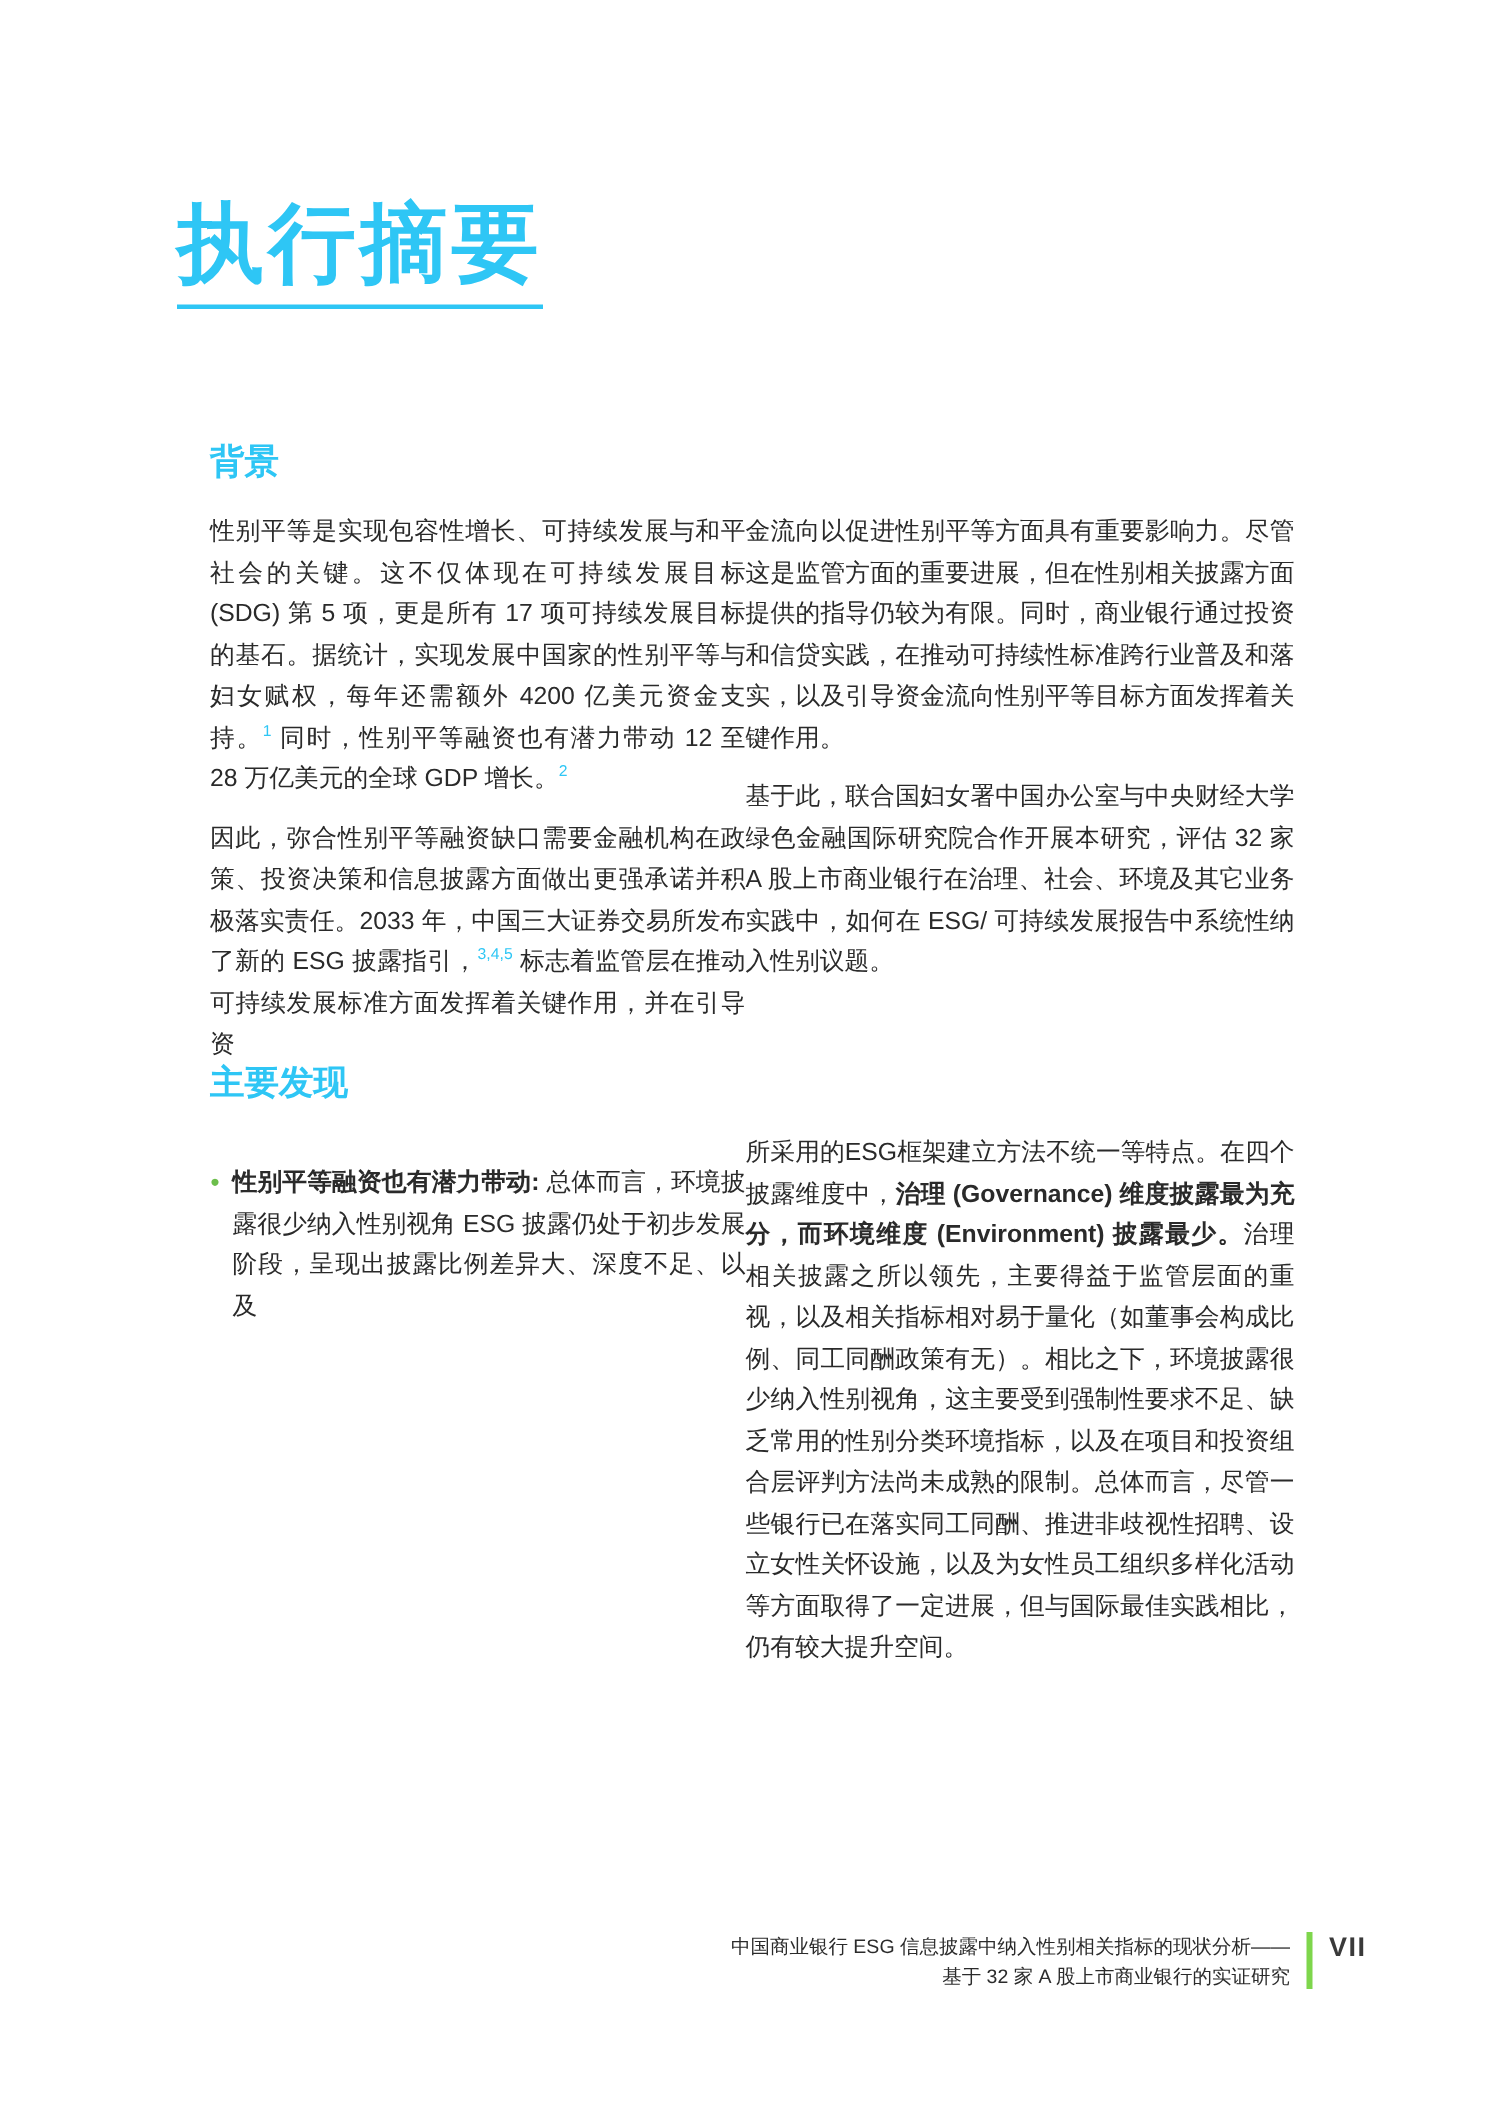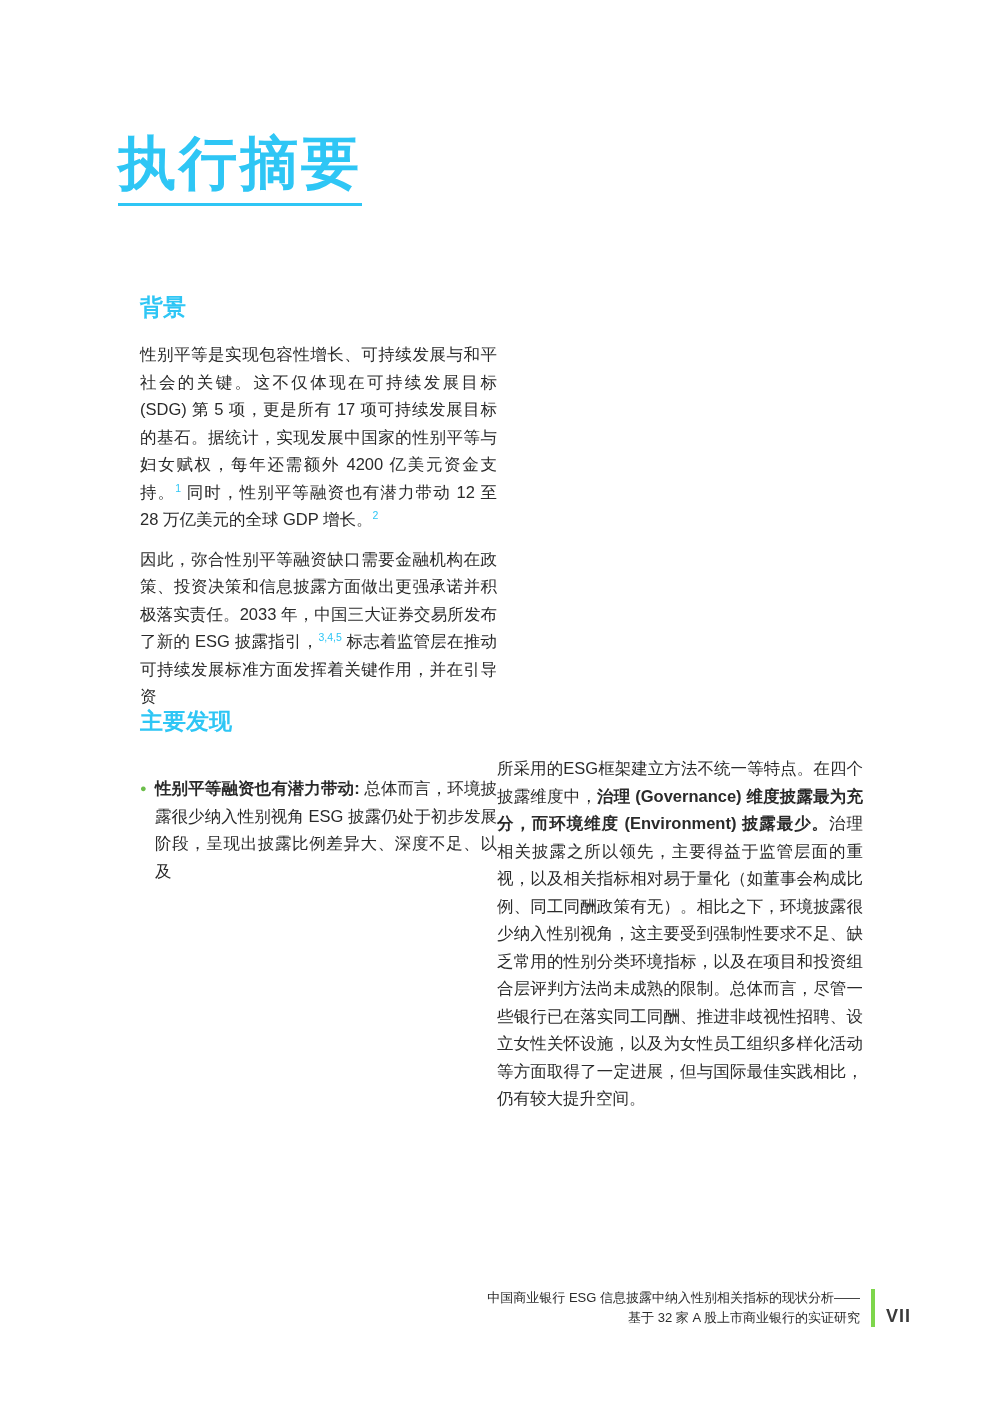--- a/index.html
+++ b/index.html
@@ -69,21 +69,21 @@
     line-height: 27.5px;
   }
   .bullet-body { flex: 1; }
 
   
   .footer {
     position: absolute;
     top: 1288px;
     right: 81px;
     display: flex;
-    align-items: flex-end;
+    align-items: flex-start;
     gap: 11px;
   }
   .footer-text {
     text-align: right;
     font-size: 13px;
     line-height: 19.5px;
     color: #2b2b2b;
   }
   .footer-bar {
     width: 4px;
@@ -106,20 +106,24 @@
     <h1 class="page-title">执行摘要</h1>
   </div>
 
   <div class="section section-bg">
     <h2 class="section-heading">背景</h2>
     <div class="cols">
       <div class="col col-1">
         <p><span>性别平等是实现包容性增长、可持续发展与和平社会的关键。这不仅体现在可持续发展目标 (SDG) 第 5 项，更是所有 17 项可持续发展目标的基石。据统计，实现发展中国家的性别平等与妇女赋权，每年还需额外 4200 亿美元资金支持。</span><span class="sup-ref">1</span><span> 同时，性别平等融资也有潜力带动 12 至 28 万亿美元的全球 GDP 增长。</span><span class="sup-ref">2</span></p>
         <p><span>因此，弥合性别平等融资缺口需要金融机构在政策、投资决策和信息披露方面做出更强承诺并积极落实责任。2033 年，中国三大证券交易所发布了新的 ESG 披露指引，</span><span class="sup-ref">3,4,5</span><span> 标志着监管层在推动可持续发展标准方面发挥着关键作用，并在引导资</span></p>
       </div>
+      <div class="col col-2">
+        <p>金流向以促进性别平等方面具有重要影响力。尽管这是监管方面的重要进展，但在性别相关披露方面提供的指导仍较为有限。同时，商业银行通过投资和信贷实践，在推动可持续性标准跨行业普及和落实，以及引导资金流向性别平等目标方面发挥着关键作用。</p>
+        <p>基于此，联合国妇女署中国办公室与中央财经大学绿色金融国际研究院合作开展本研究，评估 32 家 A 股上市商业银行在治理、社会、环境及其它业务实践中，如何在 ESG/ 可持续发展报告中系统性纳入性别议题。</p>
+      </div>
     </div>
   </div>
 
   <div class="section section-kf">
     <h2 class="section-heading">主要发现</h2>
     <div class="cols">
       <div class="col col-1">
         <div class="bullet-item">
           <span class="bullet-dot">●</span>
           <span class="bullet-body"><span class="bold">性别平等融资也有潜力带动:</span><span>  总体而言，环境披露很少纳入性别视角 ESG 披露仍处于初步发展阶段，呈现出披露比例差异大、深度不足、以及</span></span>

